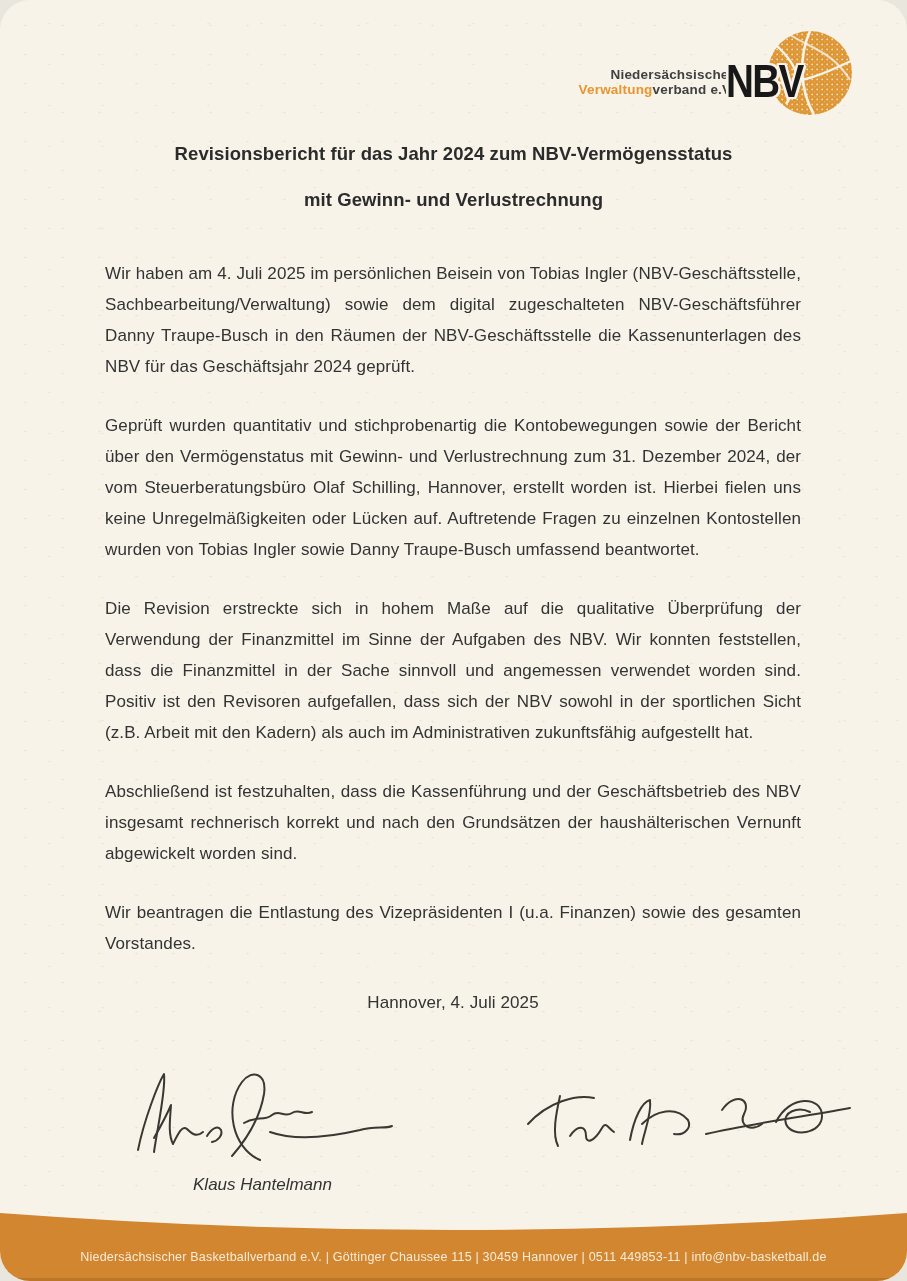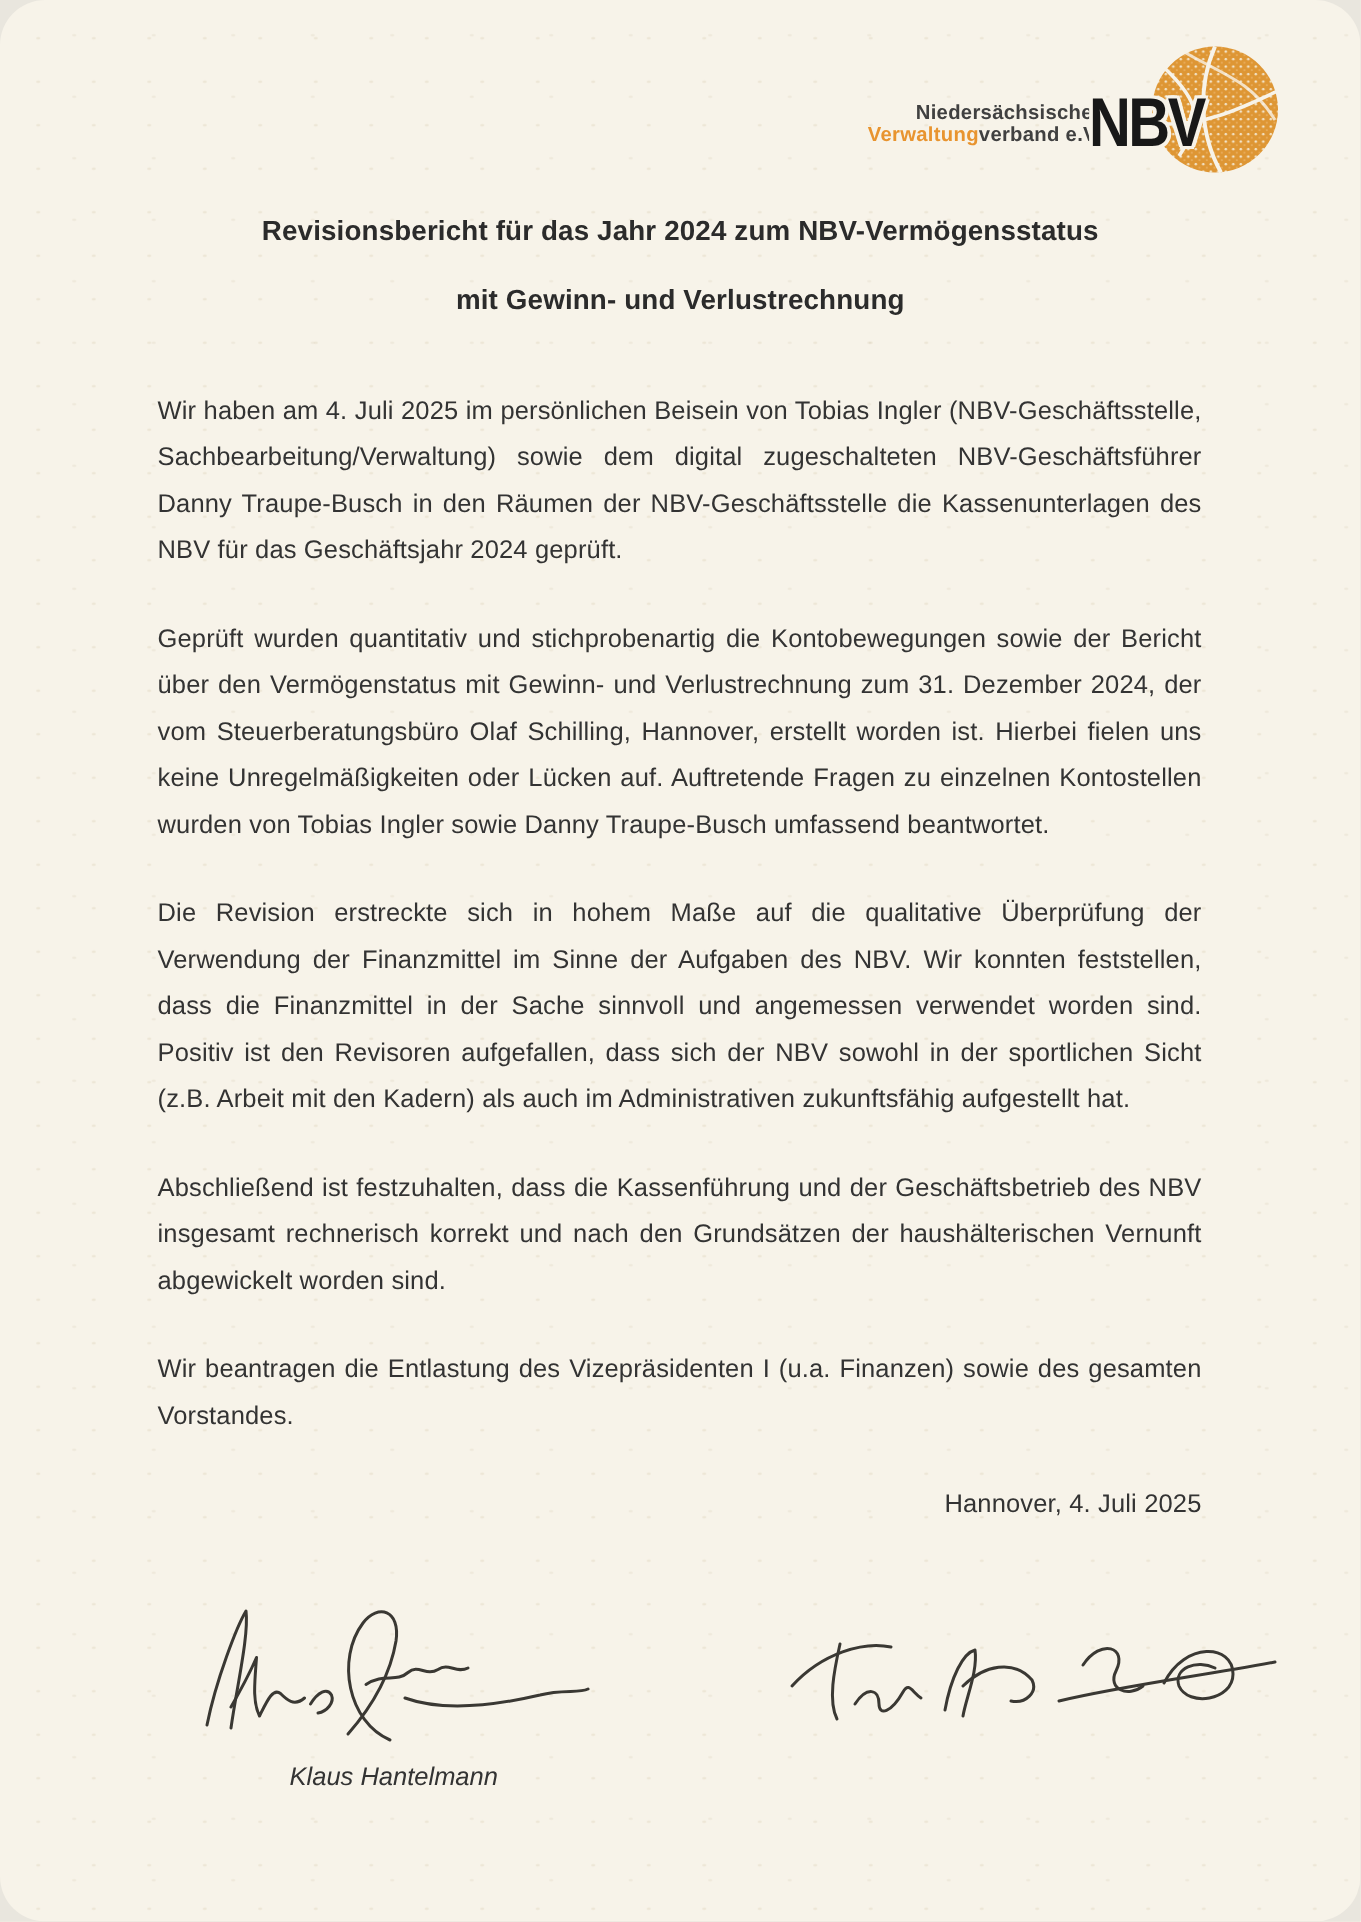--- a/index.html
+++ b/index.html
@@ -53,21 +53,21 @@
   .body-text { position: absolute; left: 105px; right: 106px; top: 258px; }
   .body-text p {
     margin: 0 0 28px 0;
     font-size: 17px;
     line-height: 31px;
     text-align: justify;
     color: #333;
     letter-spacing: 0.1px;
     hyphens: none;
   }
-  .body-text p.dateline { text-align: right; margin-bottom: 0; }
+  .body-text p.dateline { text-align: center; margin-bottom: 0; }
 
   
   .sig-draw { position: absolute; z-index: 2; }
   .sig-draw path {
     fill: none; stroke: #3a3833; stroke-width: 2;
     stroke-linecap: round; stroke-linejoin: round;
   }
   .sig-draw-klaus { left: 120px; top: 1068px; }
   .sig-draw-frank { left: 524px; top: 1084px; }
   .sig-name {
@@ -147,14 +147,20 @@
     <path d="M36,12 C32,30 28,50 34,62"></path>
     <path d="M46,52 C54,40 62,42 62,52 C62,60 70,58 78,44 C82,37 84,44 90,48"></path>
     <path d="M106,56 C110,34 118,18 126,16 C128,30 120,48 118,60"></path>
     <path d="M118,40 C132,26 152,22 164,36 C168,44 160,52 150,50"></path>
     <path d="M198,26 C210,8 228,14 220,30 C214,42 228,48 238,40"></path>
     <path d="M252,38 C266,10 298,12 298,32 C298,50 268,54 262,40 C258,28 274,22 286,28"></path>
     <path d="M182,50 C224,40 272,34 326,24"></path>
   </svg>
   <div class="sig-name sig-name-klaus">Klaus Hantelmann</div>
 
+  <div class="footer">
+    <svg class="footer-curve" viewBox="0 0 907 20" preserveAspectRatio="none" aria-hidden="true">
+      <path d="M0,0 H907 Q453.5,34 0,0 Z" fill="#f7f3e9"></path>
+    </svg>
+    <div class="footer-text">Niedersächsischer Basketballverband e.V. | Göttinger Chaussee 115 | 30459 Hannover | 0511 449853-11 | info@nbv-basketball.de</div>
+  </div>
 
 </div>
 
 </body></html>

